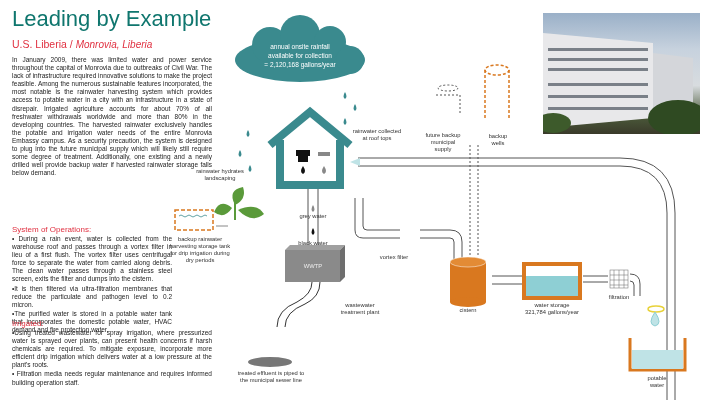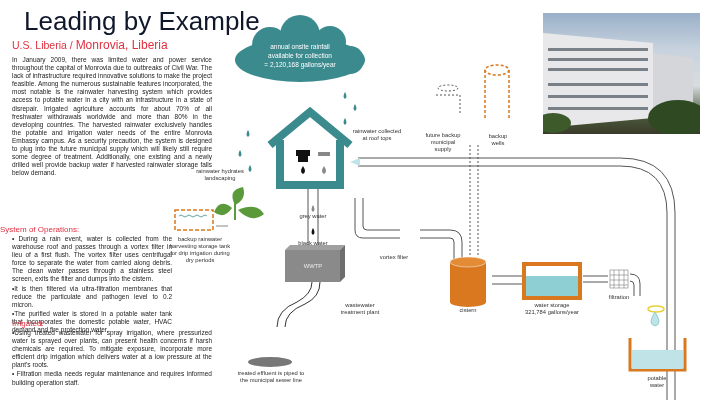--- a/index.html
+++ b/index.html
@@ -1,24 +1,24 @@
 <!DOCTYPE html>
 <html><head>
 <meta charset="utf-8">
 <style>
   html, body { margin:0; padding:0; }
   body { width:710px; height:406px; background:#ffffff; position:relative; overflow:hidden; font-family:"Liberation Sans", sans-serif; }
   .abs { position:absolute; }
-  .title { left:12px; top:6px; font-size:26px; color:#0f172a;margin-left:12px; }
+  .title { left:12px; top:6px; font-size:22px; color:#0f766e; }
   .subtitle { left:12px; top:38px; font-size:10.5px; color:#e03040; }
-  .subtitle .loc { font-size:12px; }
+  .subtitle .loc { font-size:10px;font-style:italic; }
   .body-text { font-size:6.5px; line-height:8.1px; color:#222; text-align:justify; }
   .intro { left:12px; top:56px; width:200px; }
   .sec-head { font-size:8px; color:#e03040; }
-  .ops-head { left:0; top:225px; }
+  .ops-head { left:12px; top:225px; }
   .ops { left:12px; top:235px; width:160px; }
   .ops p, .chal p { margin:0 0 1px 0; }
   .chal-head { left:12px; top:319px; }
   .chal { left:12px; top:329px; width:200px; }
   .lbl { font-size:5.8px; color:#333; text-align:center; line-height:7px; }
   .cloud-text { font-size:6.5px; color:#ffffff; text-align:center; line-height:9px; }
   .photo { left:543px; top:13px; width:157px; height:121px; background:linear-gradient(180deg,#9ab0c8 0%,#c7d2de 30%,#d8dcdf 60%,#4b5a3a 85%,#3a3a2a 100%); overflow:hidden; }
   svg { position:absolute; left:0; top:0; }
 </style>
 </head>

